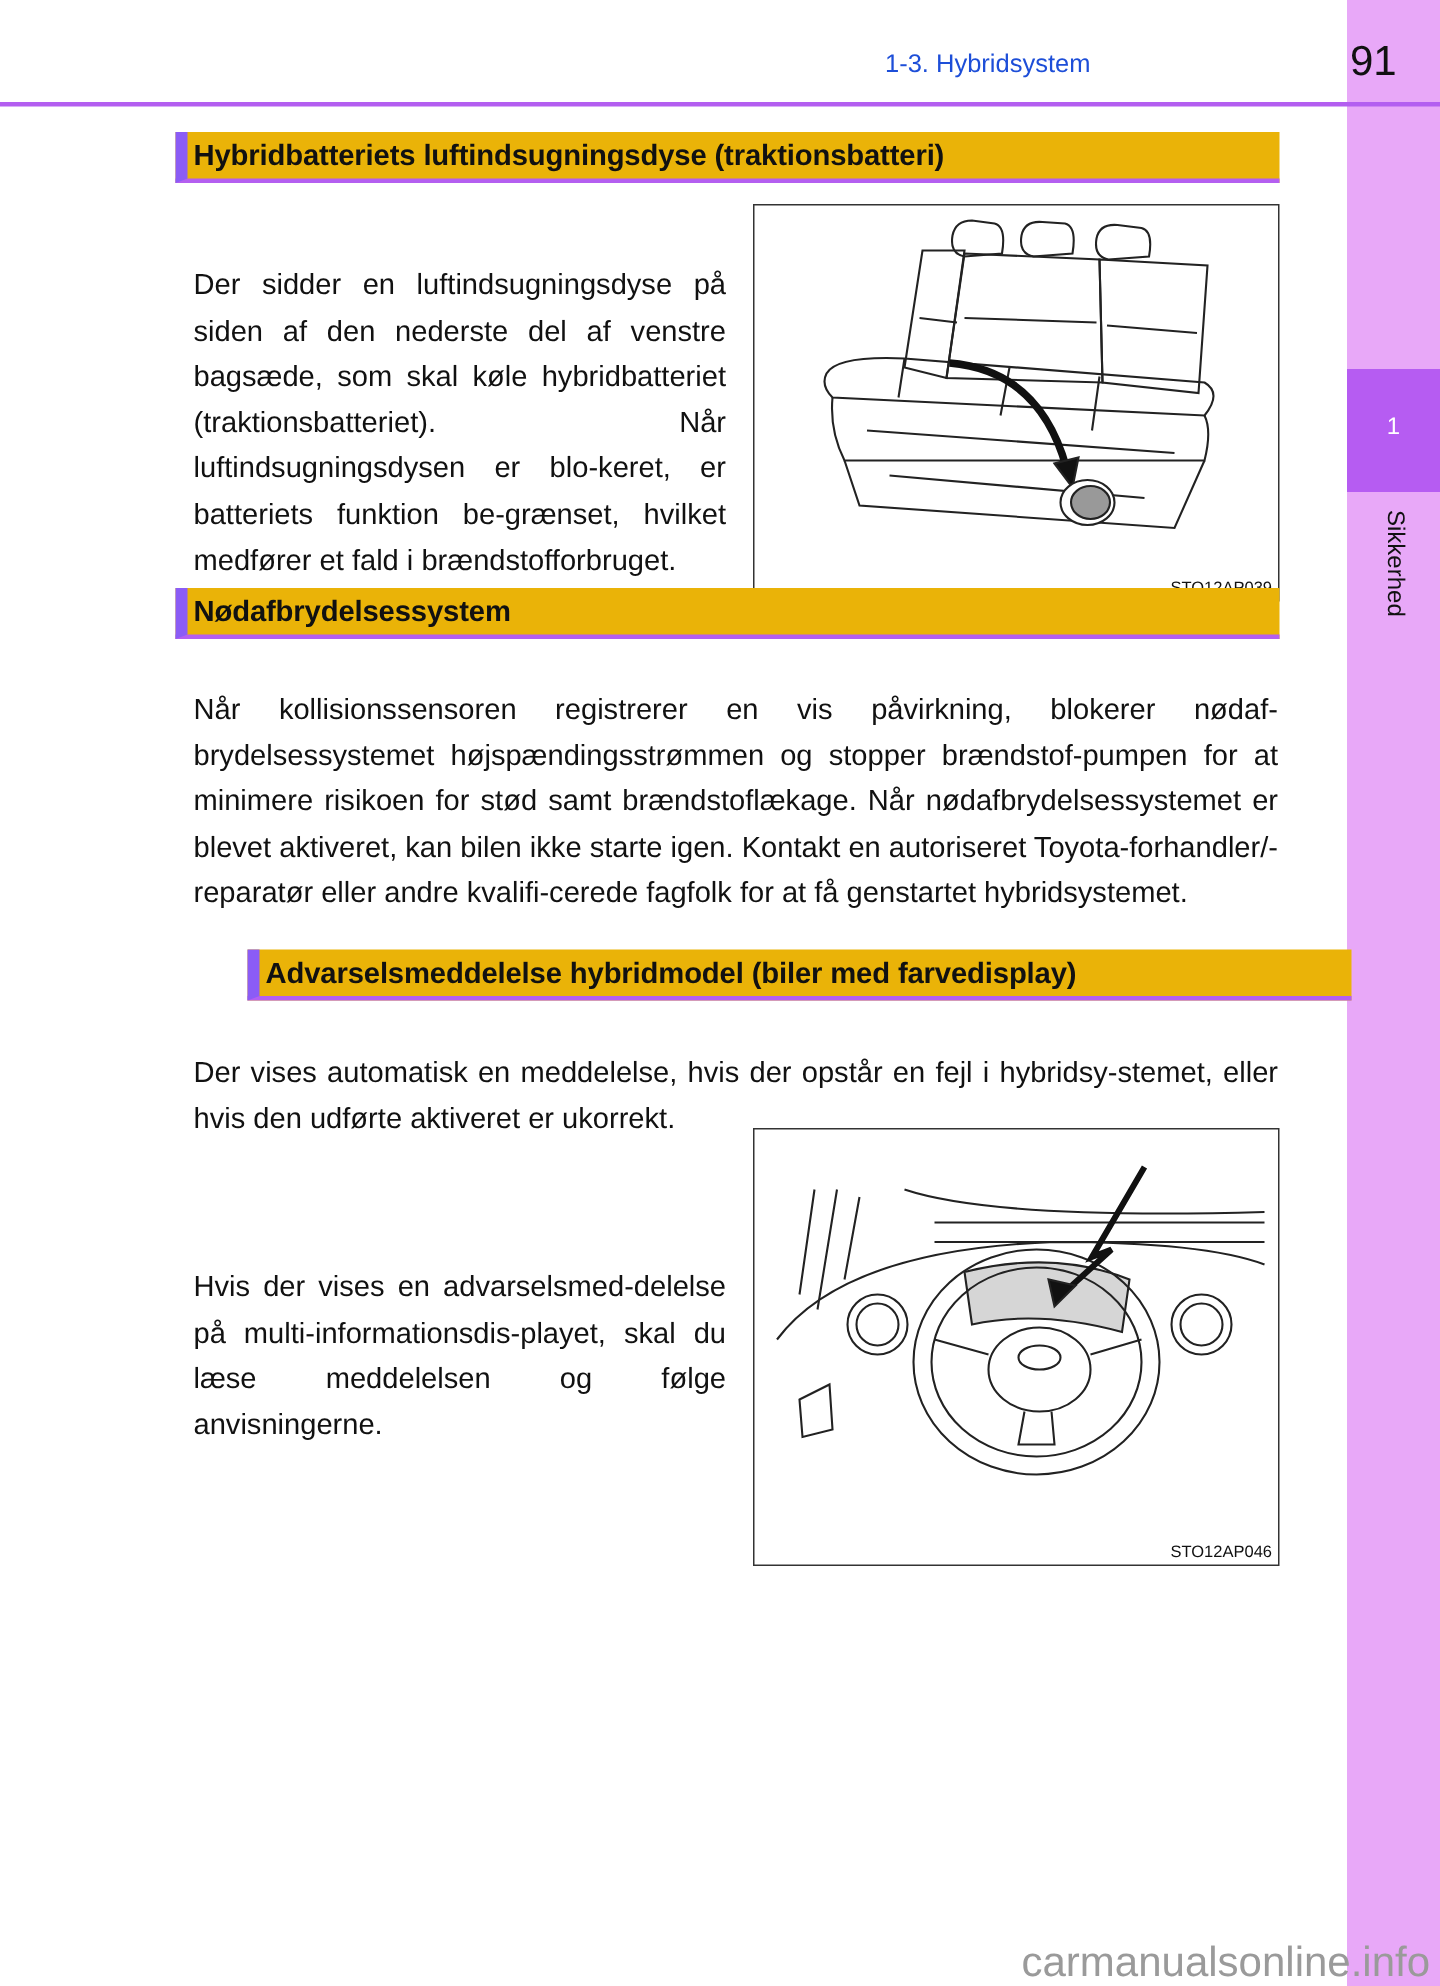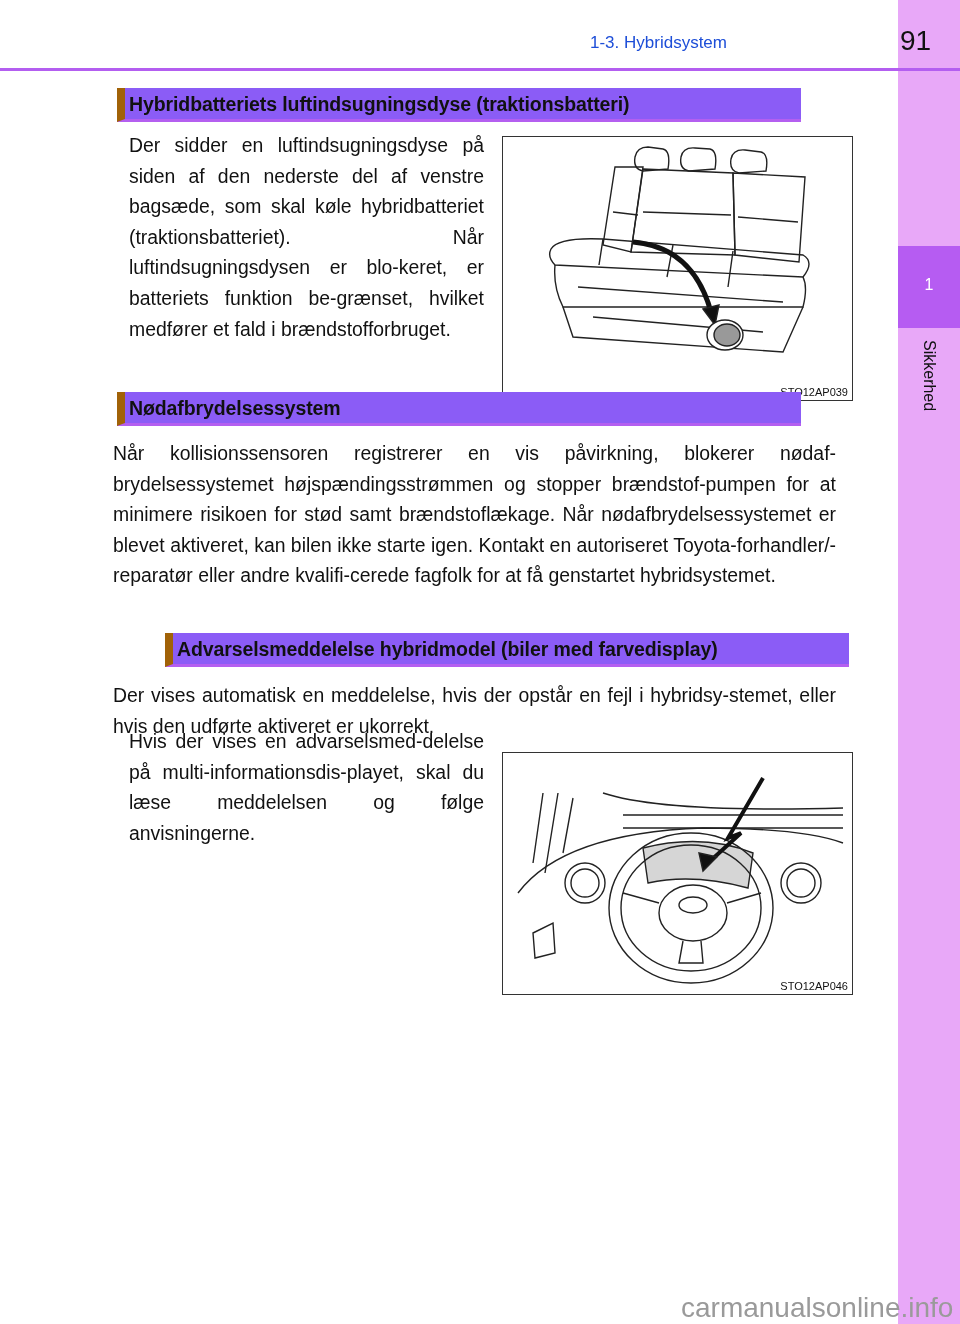--- a/index.html
+++ b/index.html
@@ -7,26 +7,26 @@
          font-family:"Liberation Sans", sans-serif; color:#111; }
   .side { position:absolute; left:898px; top:0; width:62px; height:1324px; background:#e8a8f8; }
   .side-num { position:absolute; left:898px; top:246px; width:62px; height:82px; background:#b65cf2;
               color:#fff; font-size:16px; text-align:center; line-height:78px; }
   .side-label { position:absolute; left:898px; top:340px; width:62px; height:110px; }
   .side-label span { position:absolute; left:31px; top:0; transform-origin:0 0; transform:rotate(90deg) translate(0,-50%);
                      font-size:16px; color:#111; white-space:nowrap; }
   .hdr-rule { position:absolute; left:0; top:68px; width:960px; height:3px; background:#b35ef0; }
   .hdr-sec { position:absolute; left:590px; top:33px; font-size:17px; color:#1d4ed8; }
   .hdr-page { position:absolute; left:852px; top:25px; font-size:28px; font-weight:normal; color:#111;margin-left:48px; }
-  .sec-h { position:absolute; left:117px; width:684px; height:34px; background:#8b5cf6;
-           border-left:8px solid #a16207; border-bottom:3px solid #b45ff0; box-sizing:border-box; }
+  .sec-h { position:absolute; left:117px; width:736px; height:34px; background:#eab308;
+           border-left:8px solid #8b5cf6; border-bottom:3px solid #b45ff0; box-sizing:border-box; }
   .sec-h span { position:absolute; left:4px; top:5px; font-size:19.5px; font-weight:bold; color:#111; white-space:nowrap; letter-spacing:-0.1px; }
   .para { position:absolute; font-size:19.4px; line-height:30.6px; text-align:justify; color:#111; }
-  .para.narrow { left:129px; width:355px; }
-  .para.wide { left:113px; width:723px; }
+  .para.narrow { left:129px; width:355px;margin-top:45px; }
+  .para.wide { left:129px; width:723px;margin-top:20px; }
   .fig { position:absolute; left:502px; width:351px; border:1.5px solid #333; box-sizing:border-box; background:#fff; }
   .fig svg { position:absolute; left:0; top:0; }
   .fig-code { position:absolute; right:4px; bottom:2px; font-size:11px; color:#111; }
   .wm { position:absolute; top:1292px; font-size:28px; color:#9a9a9a; }
 </style>
 </head>
 <body>
 
 <div class="side"></div>
 <div class="side-num">1</div>
@@ -71,22 +71,22 @@
 
 <div class="sec-h" style="top:392px;">
   <span>Nødafbrydelsessystem</span>
 </div>
 <div class="para wide" style="top:438px;">Når kollisionssensoren registrerer en vis påvirkning, blokerer nødaf-brydelsessystemet højspændingsstrømmen og stopper brændstof-pumpen for at minimere risikoen for stød samt brændstoflækage. Når nødafbrydelsessystemet er blevet aktiveret, kan bilen ikke starte igen. Kontakt en autoriseret Toyota-forhandler/-reparatør eller andre kvalifi-cerede fagfolk for at få genstartet hybridsystemet.</div>
 
 <div class="sec-h" style="top:633px;margin-left:48px;">
   <span>Advarselsmeddelelse hybridmodel (biler med farvedisplay)</span>
 </div>
 <div class="para wide" style="top:680px;">Der vises automatisk en meddelelse, hvis der opstår en fejl i hybridsy-stemet, eller hvis den udførte aktiveret er ukorrekt.</div>
-<div class="para narrow" style="top:726px;">Hvis der vises en advarselsmed-delelse på multi-informationsdis-playet, skal du læse meddelelsen og følge anvisningerne.</div>
-<div class="fig" style="top:752px; height:243px;">
+<div class="para narrow" style="top:798px;">Hvis der vises en advarselsmed-delelse på multi-informationsdis-playet, skal du læse meddelelsen og følge anvisningerne.</div>
+<div class="fig" style="top:752px; height:292px;">
   <svg width="348" height="240" viewBox="0 0 348 240" fill="none" stroke="#222" stroke-width="1.4">
     <path d="M40 40 L30 110 M55 40 L42 120 M70 45 L60 100"></path>
     <path d="M100 40 Q160 60 340 55"></path>
     <path d="M120 62 L340 62 M120 75 L340 75"></path>
     <path d="M15 140 Q60 80 200 75 Q300 75 340 90"></path>
     <circle cx="82" cy="130" r="20"></circle>
     <circle cx="82" cy="130" r="14"></circle>
     <circle cx="298" cy="130" r="20"></circle>
     <circle cx="298" cy="130" r="14"></circle>
     <path d="M140 95 Q200 80 250 100 L245 135 Q190 120 145 130 Z" fill="#d6d6d6"></path>

